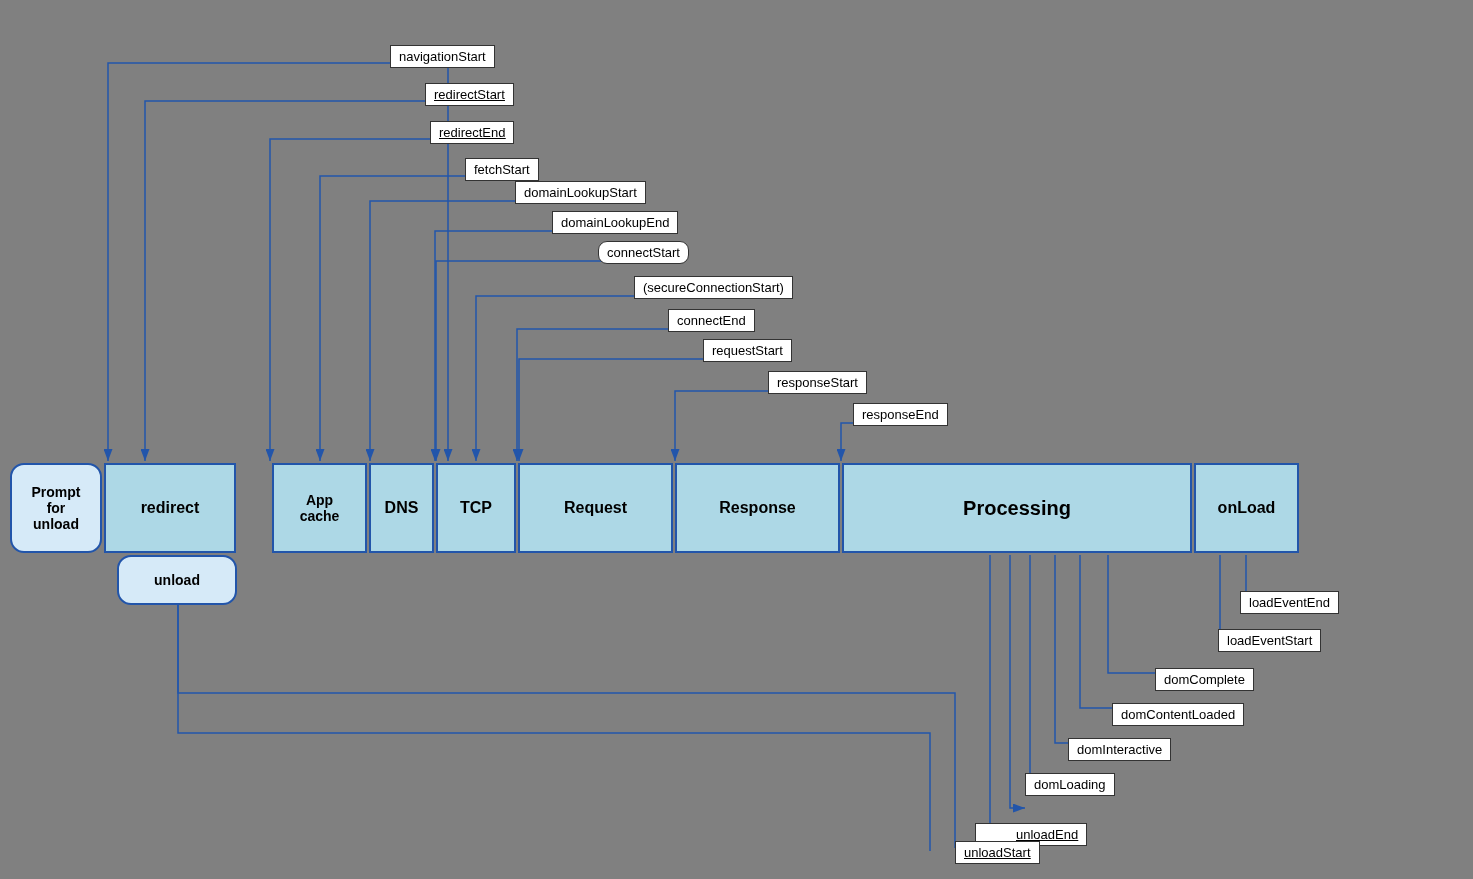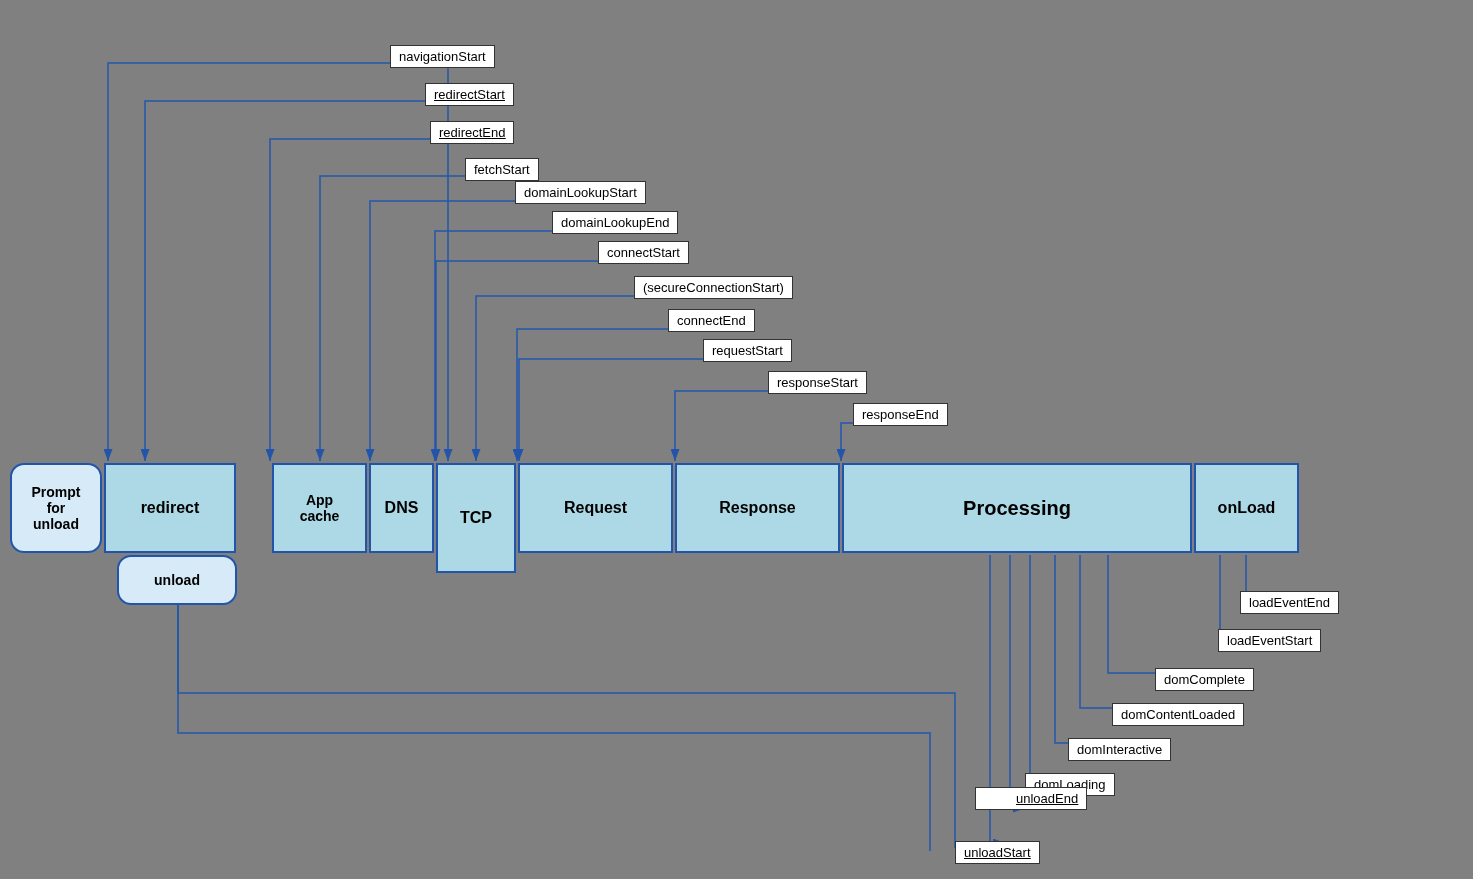--- a/index.html
+++ b/index.html
@@ -140,21 +140,21 @@
   </div>
   <div class="milestone-label" style="left:465px; top:125px;">
     <span>fetchStart</span>
   </div>
   <div class="milestone-label" style="left:515px; top:148px;">
     <span>domainLookupStart</span>
   </div>
   <div class="milestone-label" style="left:552px; top:178px;">
     <span>domainLookupEnd</span>
   </div>
-  <div class="milestone-label" style="left:598px; top:208px;">
+  <div class="milestone-label" style="left:598px; top:208px;border-radius:9px;">
     <span>connectStart</span>
   </div>
   <div class="milestone-label" style="left:634px; top:243px;">
     <span>(secureConnectionStart)</span>
   </div>
   <div class="milestone-label" style="left:668px; top:276px;">
     <span>connectEnd</span>
   </div>
   <div class="milestone-label" style="left:703px; top:306px;">
     <span>requestStart</span>
@@ -177,21 +177,21 @@
   <div class="phase-box light" style="left:117px; top:522px; width:120px; height:50px; font-size:14px;">
     <span>unload</span>
   </div>
   <div class="phase-box" style="left:272px; top:430px; width:95px; height:90px; font-size:14px;">
     <span style="white-space:pre-line; text-align:center;">App
 cache</span>
   </div>
   <div class="phase-box" style="left:369px; top:430px; width:65px; height:90px;">
     <span>DNS</span>
   </div>
-  <div class="phase-box" style="left:436px; top:430px; width:80px; height:110px;">
+  <div class="phase-box" style="left:436px; top:430px; width:80px; height:90px;">
     <span>TCP</span>
   </div>
   <div class="phase-box" style="left:518px; top:430px; width:155px; height:90px;">
     <span>Request</span>
   </div>
   <div class="phase-box" style="left:675px; top:430px; width:165px; height:90px;">
     <span>Response</span>
   </div>
   <div class="phase-box" style="left:1194px; top:430px; width:105px; height:90px;">
     <span>onLoad</span>
@@ -211,20 +211,20 @@
   </div>
   <div class="milestone-bottom" style="left:1112px; top:670px;">
     <span>domContentLoaded</span>
   </div>
   <div class="milestone-bottom" style="left:1068px; top:705px;">
     <span>domInteractive</span>
   </div>
   <div class="milestone-bottom" style="left:1025px; top:740px;">
     <span>domLoading</span>
   </div>
-  <div class="milestone-bottom underline" style="left:975px; top:754px;padding-left:40px;">
+  <div class="milestone-bottom underline" style="left:975px; top:790px;padding-left:40px;">
     <span style="text-decoration:underline">unloadEnd</span>
   </div>
   <div class="milestone-bottom underline" style="left:955px; top:808px;">
     <span style="text-decoration:underline">unloadStart</span>
   </div>
 
 </div>
 
 </body></html>

